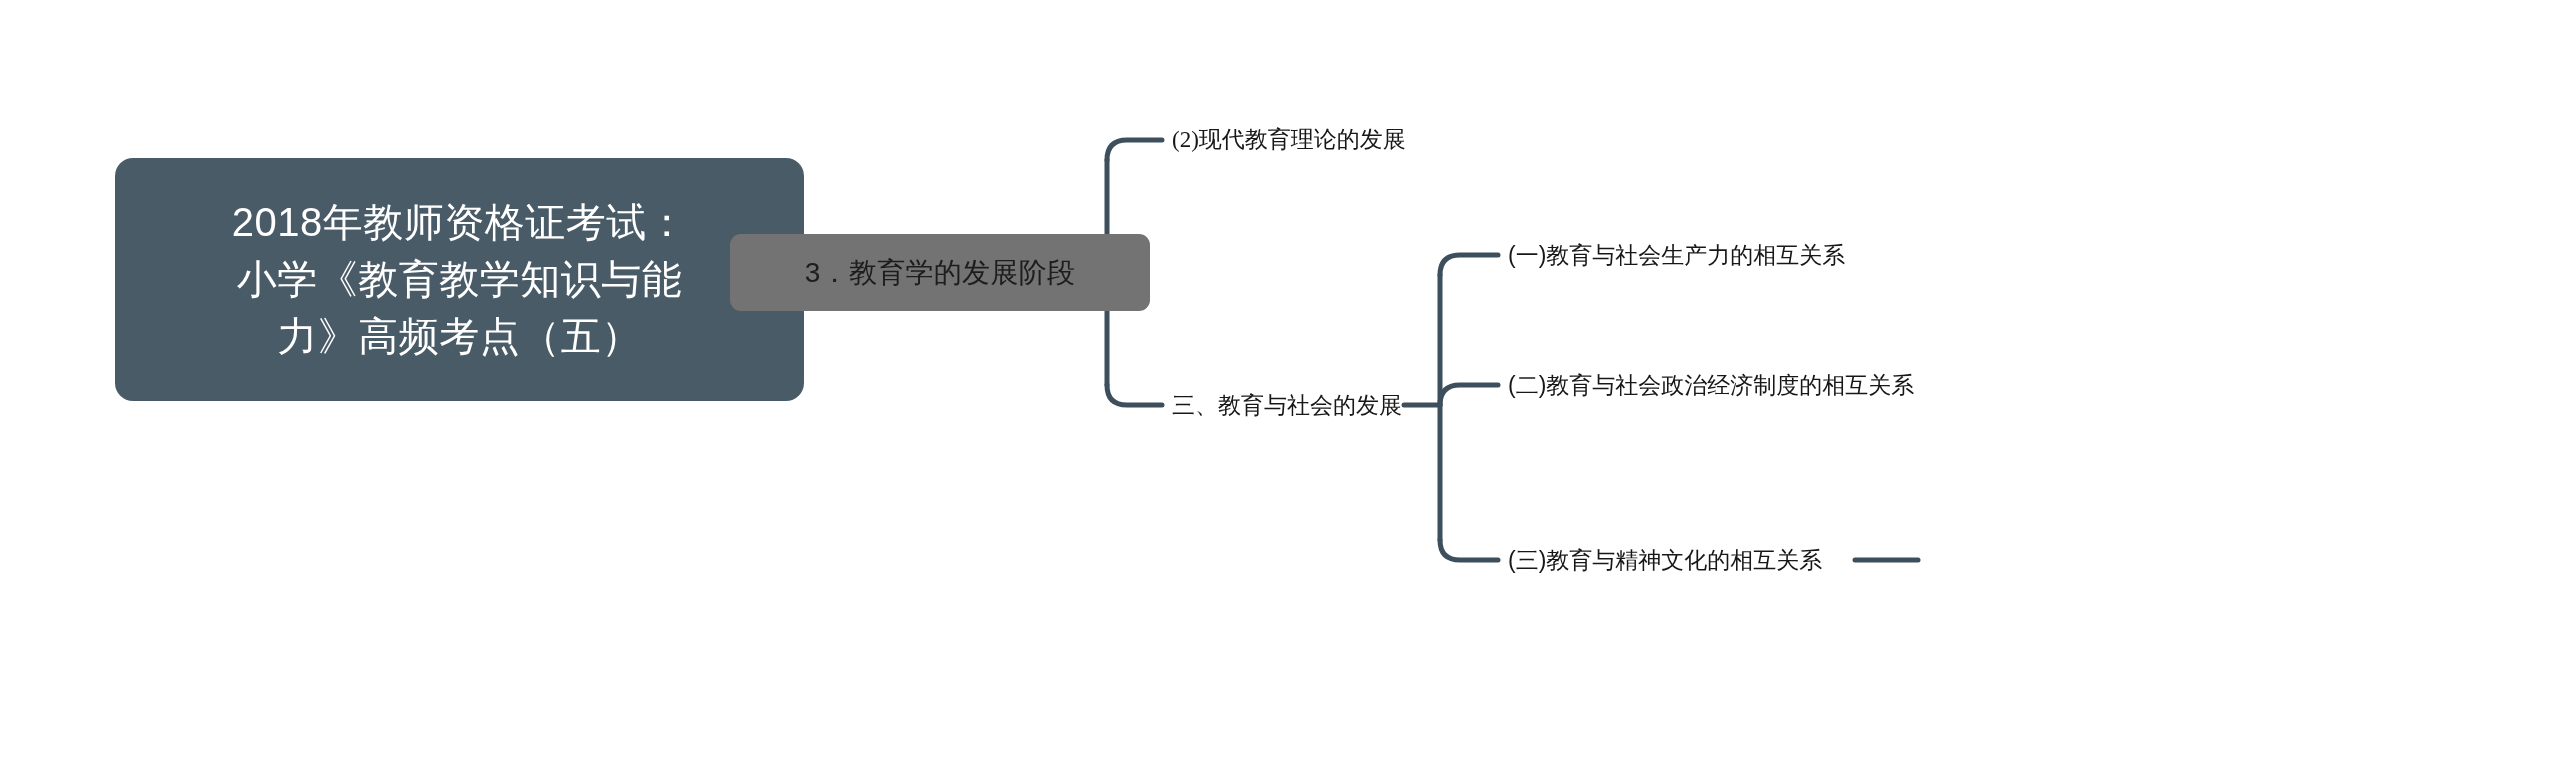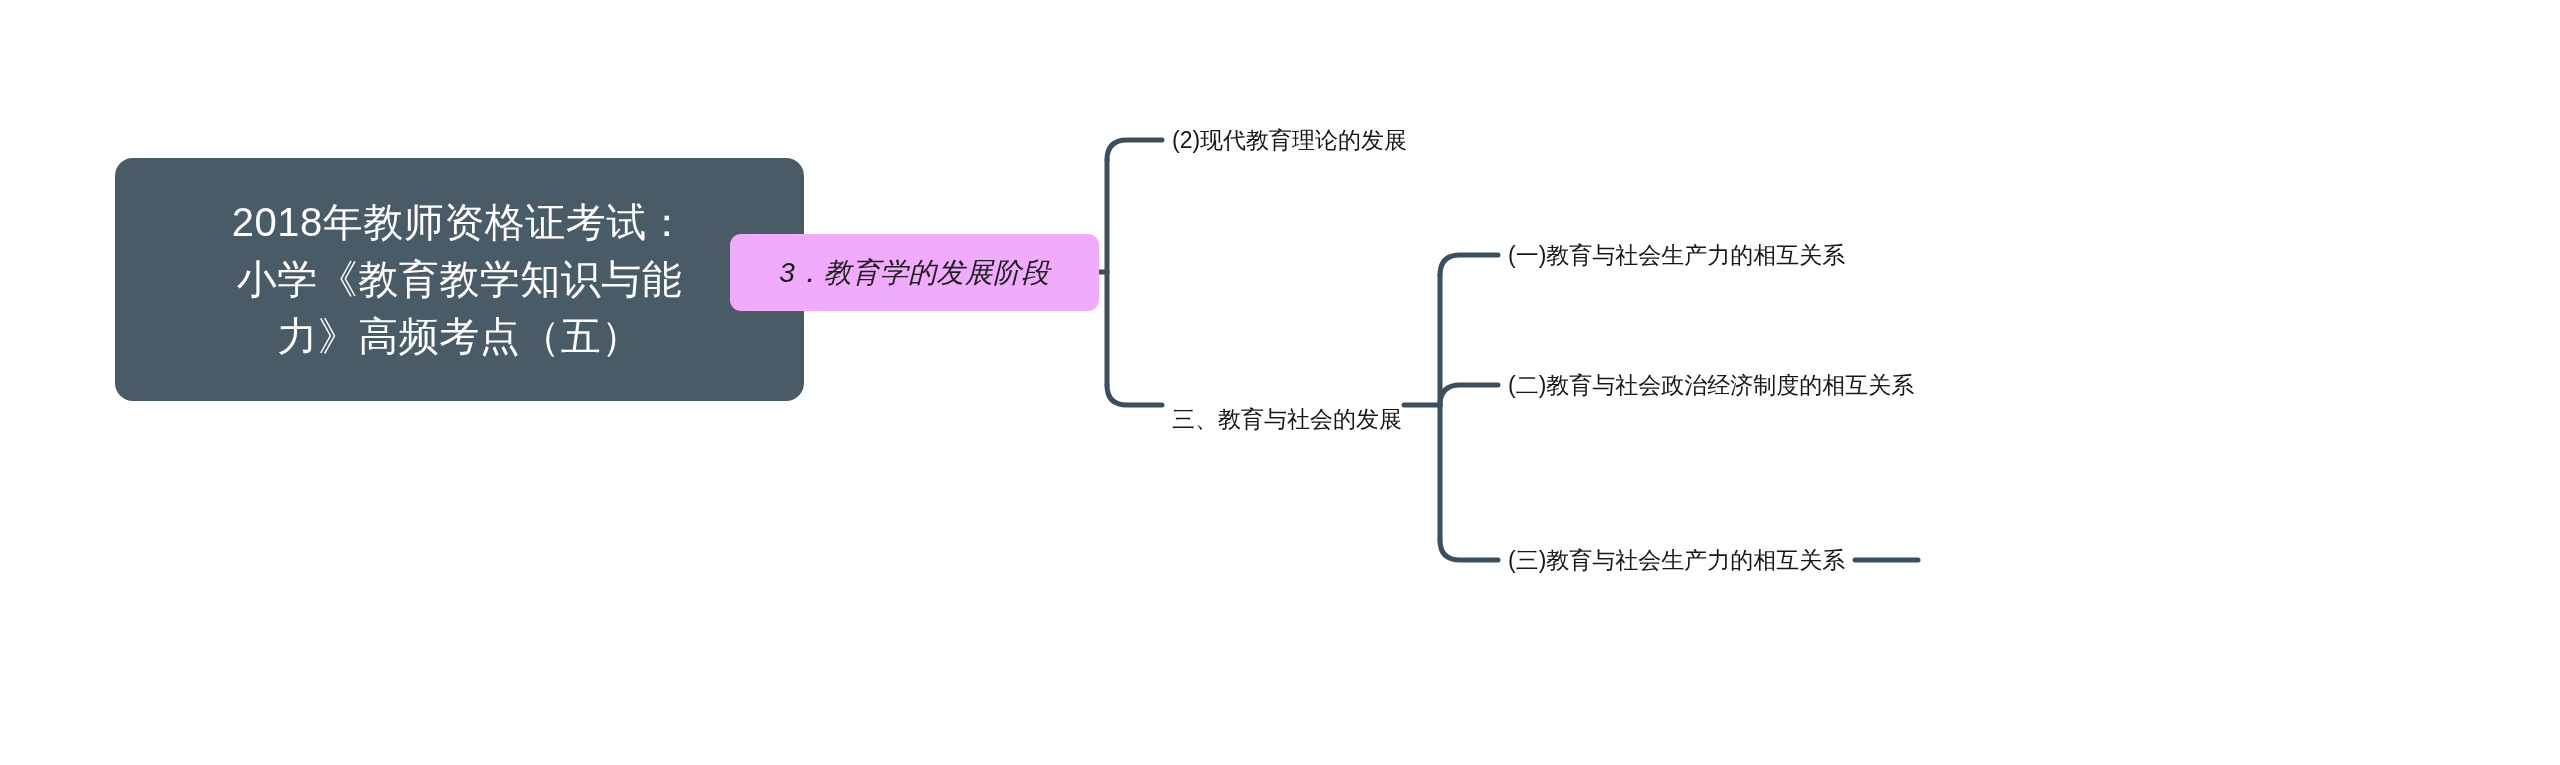--- a/index.html
+++ b/index.html
@@ -50,29 +50,28 @@
     letter-spacing: 0.5px;
     white-space: pre-line;
     font-weight: 400;
   }
 
   
   .blue-node {
     position: absolute;
     left: 730px;
     top: 234px;
-    width: 369px;
+    width: 420px;
     height: 77px;
     box-sizing: border-box;
-    background: #f0abfc;
+    background: #737373;
     border-radius: 11px;
     display: flex;
     align-items: center;
     justify-content: center;
-    font-style: italic;
   }
   .blue-text {
     color: #1d1d1d;
     font-size: 28px;
     letter-spacing: 0.3px;
     white-space: nowrap;
   }
 
   
   .leaf {
@@ -133,24 +132,24 @@
   <div class="root-node">
     <div class="root-text">2018年教师资格证考试：
 小学《教育教学知识与能
 力》高频考点（五）</div>
   </div>
 
   <div class="blue-node">
     <div class="blue-text">3．教育学的发展阶段</div>
   </div>
 
-  <div class="leaf" style="left:1172px; top:140px;">(2)现代教育理论的发展</div>
+  <div class="leaf" style="left:1172px; top:140px;font-family:Liberation Serif, serif;">(2)现代教育理论的发展</div>
 
-  <div class="leaf" style="left:1172px; top:405px;margin-top:14px;">三、教育与社会的发展</div>
+  <div class="leaf" style="left:1172px; top:405px;">三、教育与社会的发展</div>
 
   <div class="leaf" style="left:1508px; top:385px;">(二)教育与社会政治经济制度的相互关系</div>
 
   <div class="leaf" style="left:1508px; top:255px;">(一)教育与社会生产力的相互关系</div>
 
-  <div class="leaf" style="left:1508px; top:560px;">(三)教育与社会生产力的相互关系</div>
+  <div class="leaf" style="left:1508px; top:560px;">(三)教育与精神文化的相互关系</div>
 
 
 </div>
 
 </body></html>

